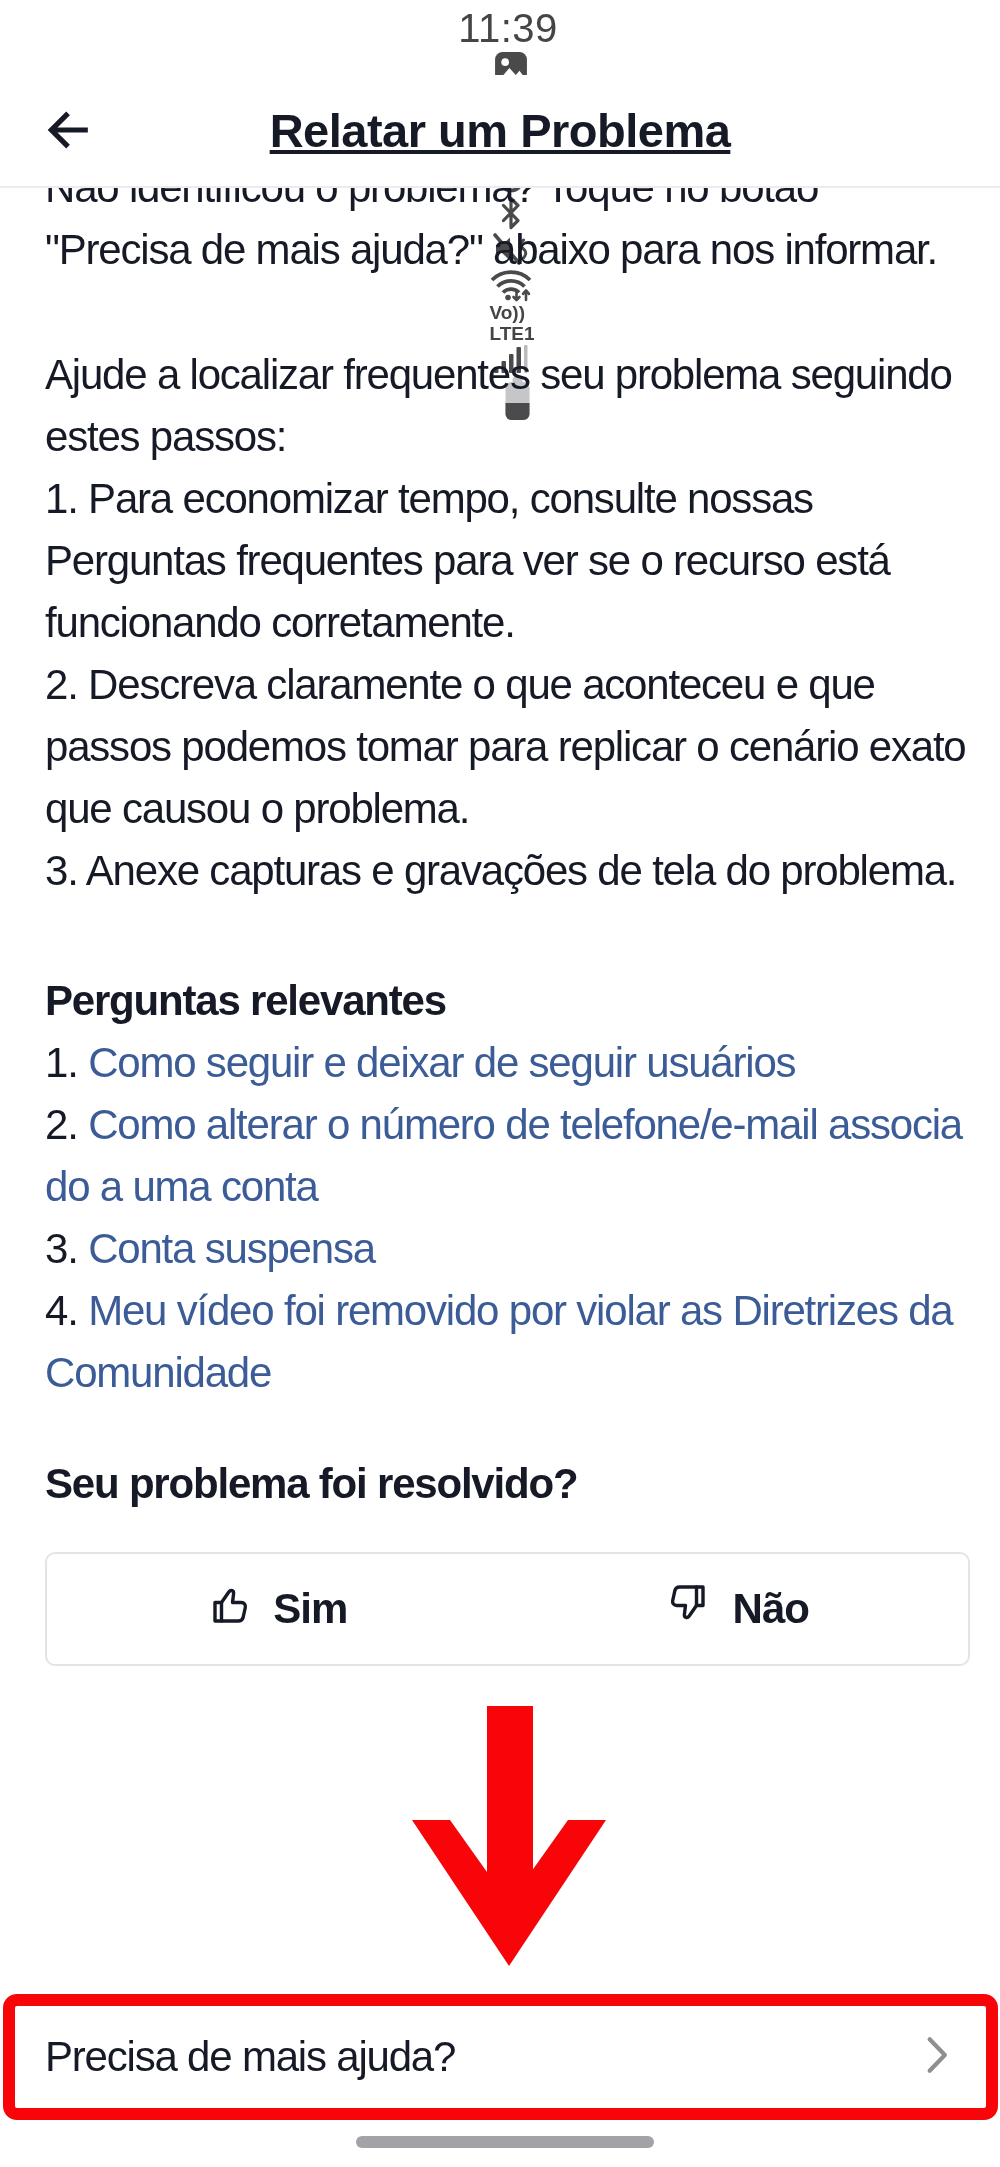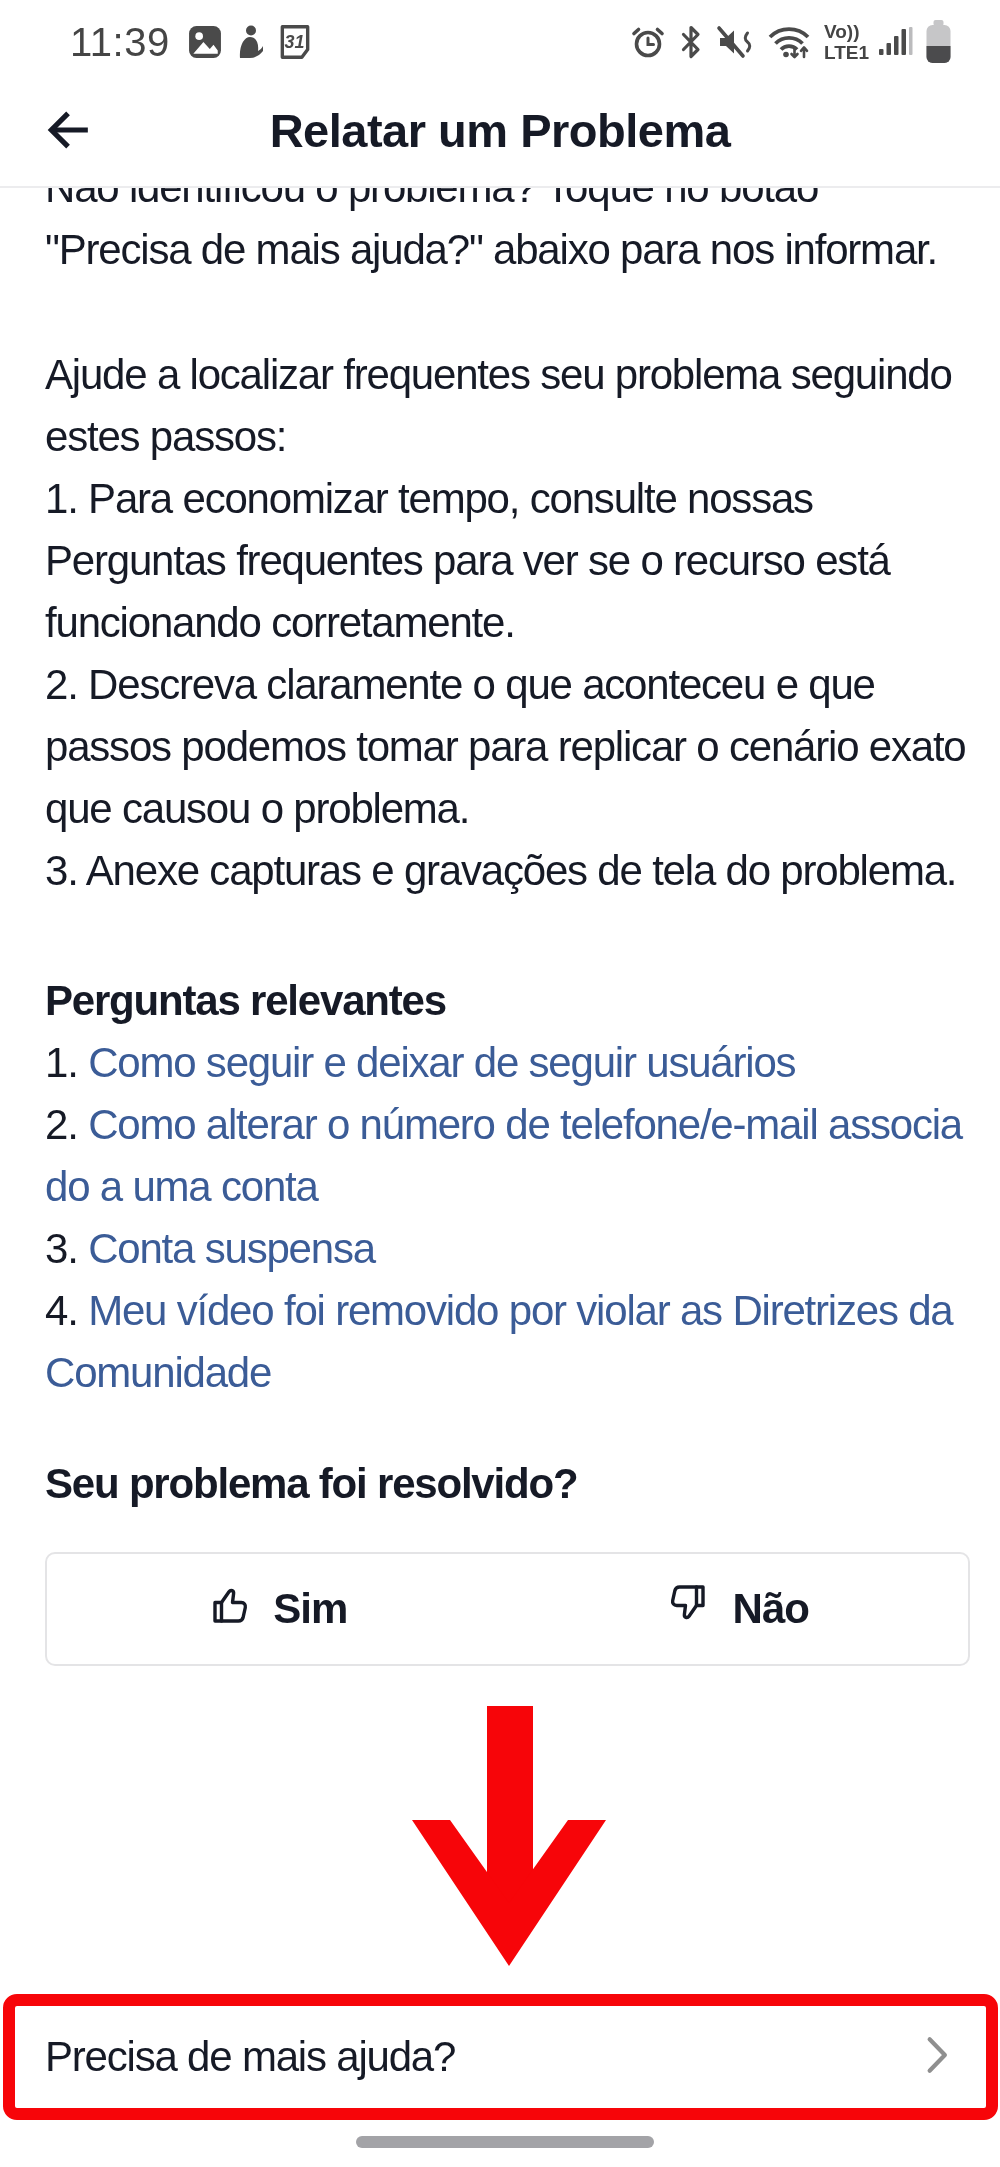--- a/index.html
+++ b/index.html
@@ -4,40 +4,40 @@
 <style>
   * { margin:0; padding:0; box-sizing:border-box; }
   html,body { background:#fff; }
   .screen {
     position:relative; width:1000px; height:2167px; background:#ffffff;
     font-family:"Liberation Sans","DejaVu Sans",sans-serif; color:#161a26;
     overflow:hidden; margin:0 auto;
   }
   
   .statusbar {
-    position:absolute; top:0; left:0; right:12px; height:78px;
-    display:flex; align-items:center; padding:6px 36px 0 70px;
+    position:absolute; top:0; left:0; right:0; height:78px;
+    display:flex; align-items:center; padding:6px 36px 0 70px;flex-direction:column;
   }
   .sb-time { font-size:40px; color:#454545; letter-spacing:0.5px; margin-right:18px; }
   .sb-icon { display:inline-flex; align-items:center; justify-content:center; margin-right:12px;font-style:italic; }
   .sb-spacer { flex:1; }
   .volte { display:flex; flex-direction:column; align-items:flex-start; line-height:1;
            color:#454545; font-weight:bold; margin-right:10px; }
   .volte .l1 { font-size:19px; }
   .volte .l2 { font-size:19px; margin-top:2px; }
   
   .header {
     position:absolute; top:75px; left:0; right:0; height:113px; background:#fff;
     z-index:20; border-bottom:2px solid #ececee;
   }
   .back-btn { position:absolute; left:42px; top:30px; width:50px; height:50px; background:none; border:none; cursor:pointer; }
   .header-title {
     position:absolute; left:0; right:0; top:0; height:111px;
     display:flex; align-items:center; justify-content:center;
-    font-size:47px; font-weight:bold; letter-spacing:-0.5px; color:#161a26;
+    font-size:47px; font-weight:bold; letter-spacing:-0.5px; color:#161a26;text-decoration:underline;
   }
   
   .content {
     position:absolute; top:157px; left:45px; width:925px; z-index:1;
     font-size:42px; line-height:62px; letter-spacing:-1.2px; color:#161a26;
   }
   .steps-block { margin-top:63px; }
   .related-heading { margin-top:68px; font-size:42px; font-weight:bold; }
   .link-item { word-break:break-all; }
   .link-item .num { color:#161a26; }

